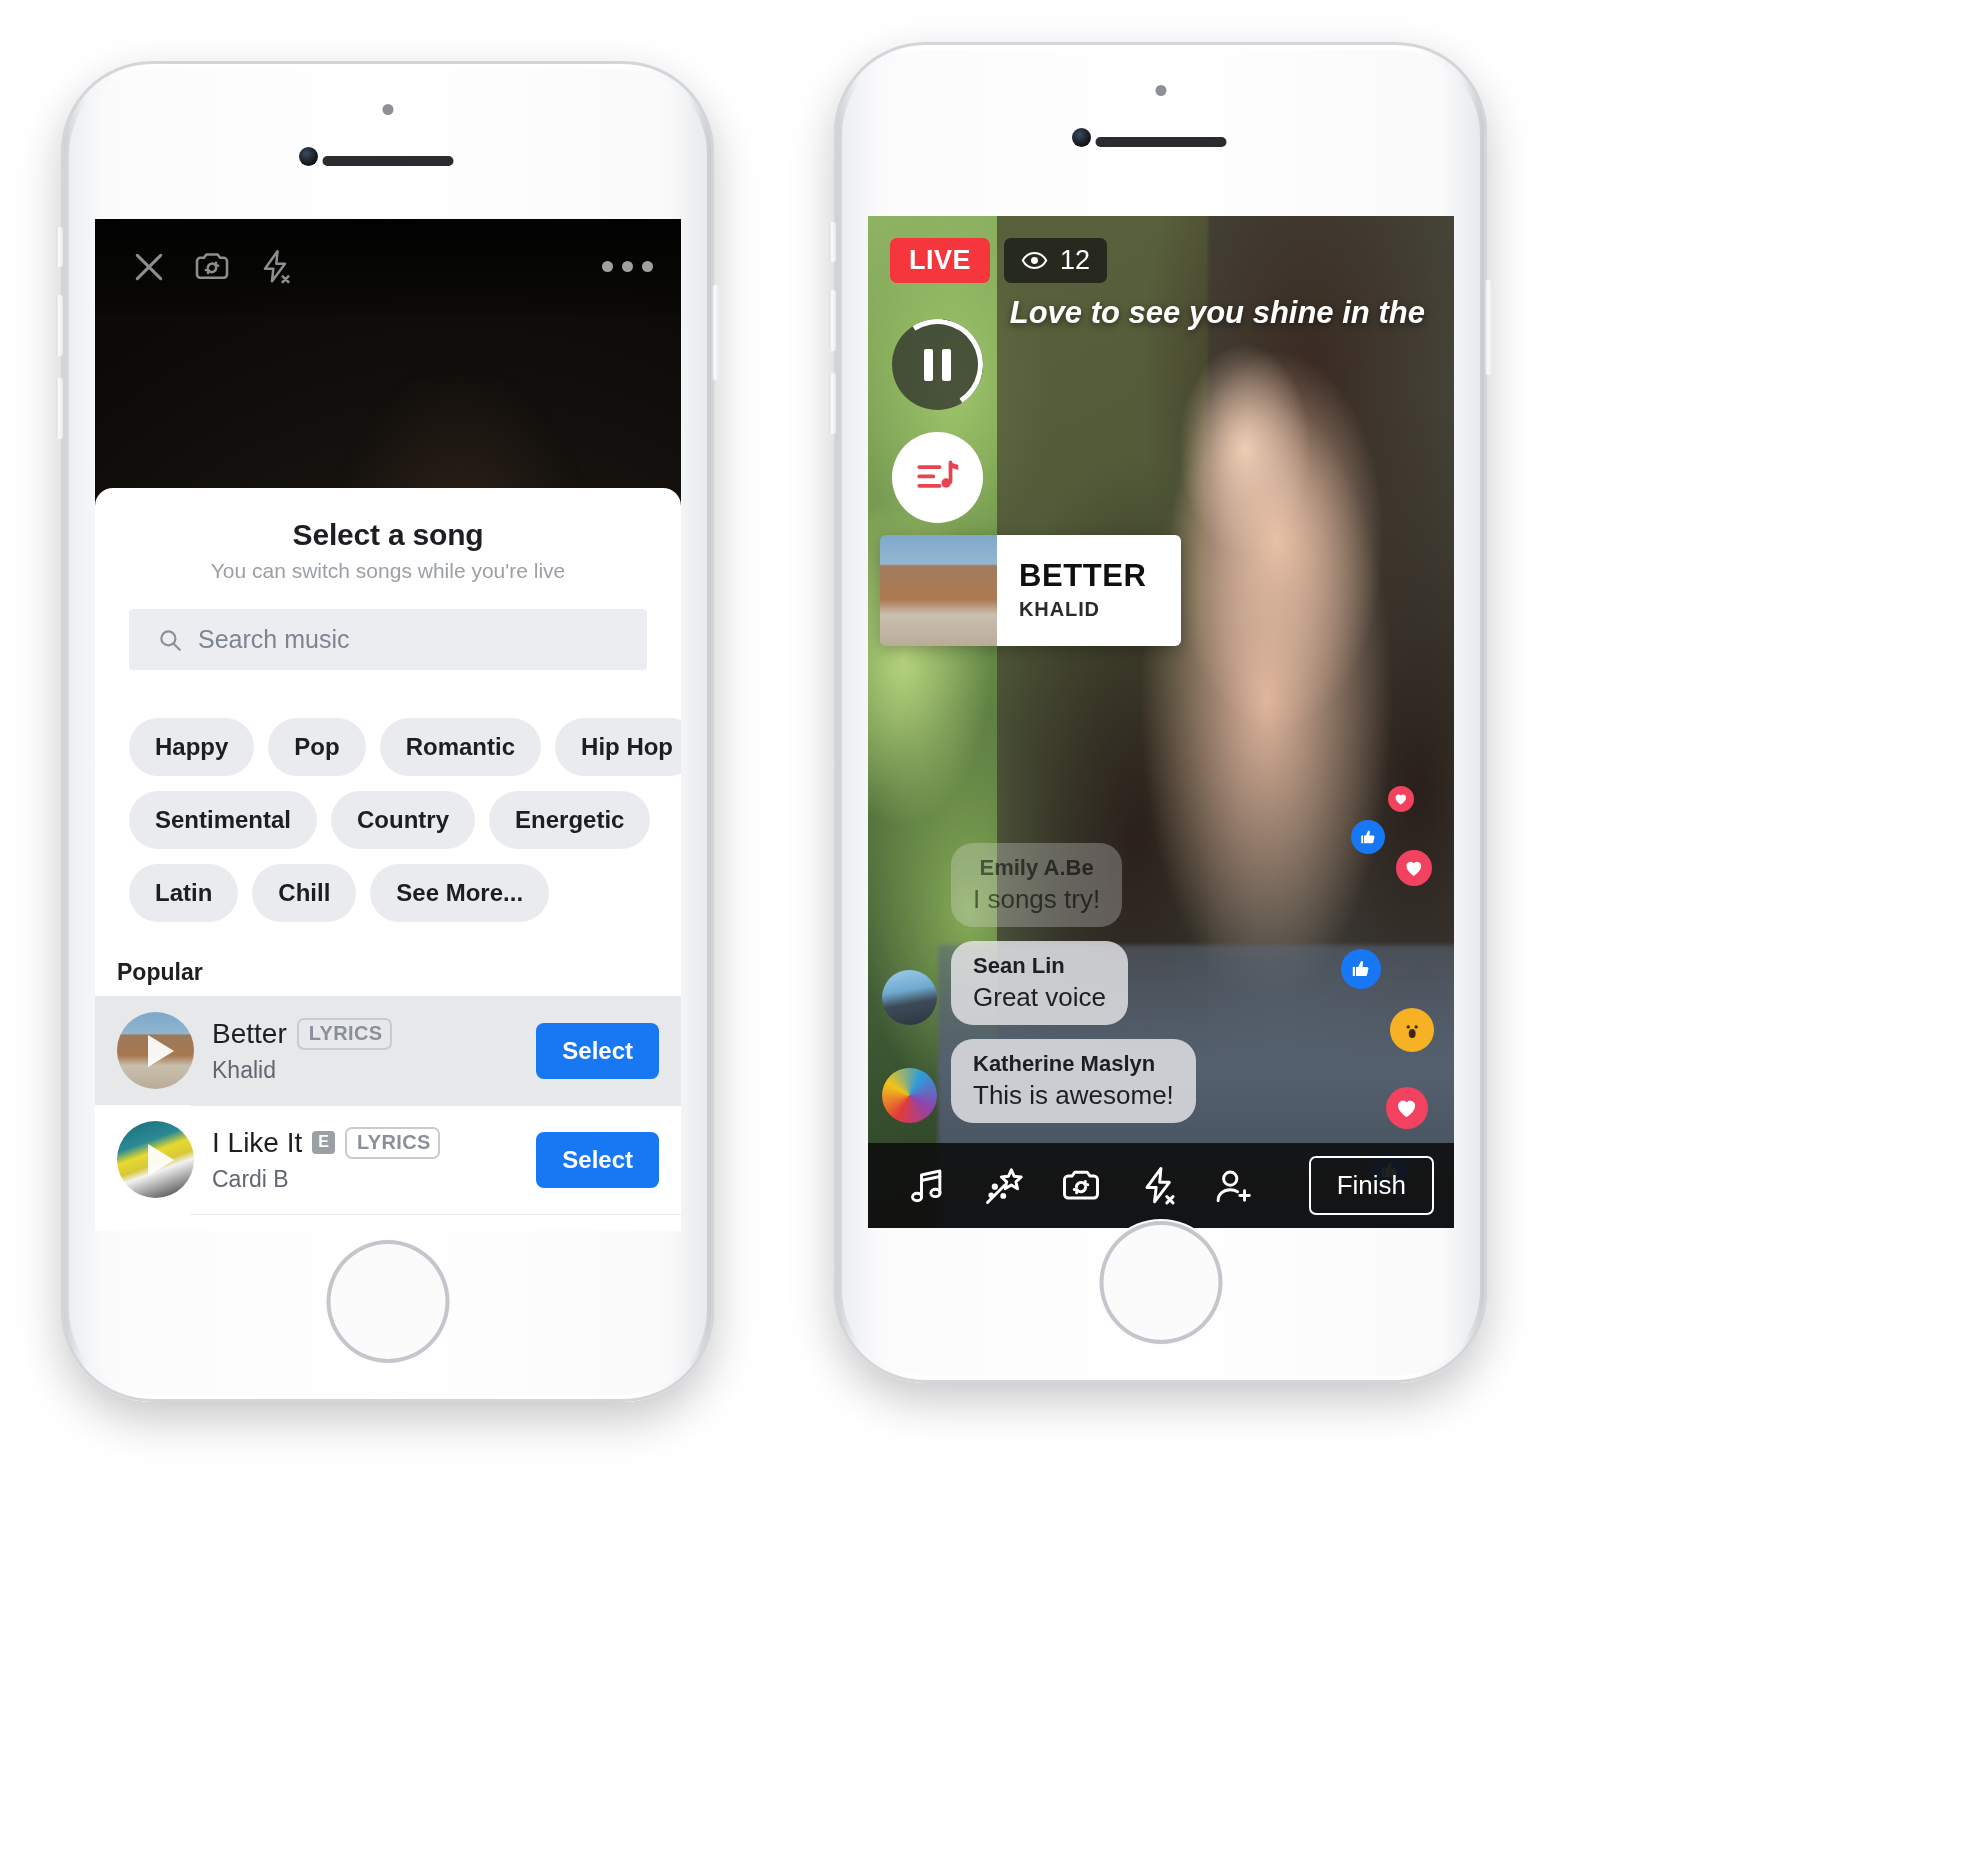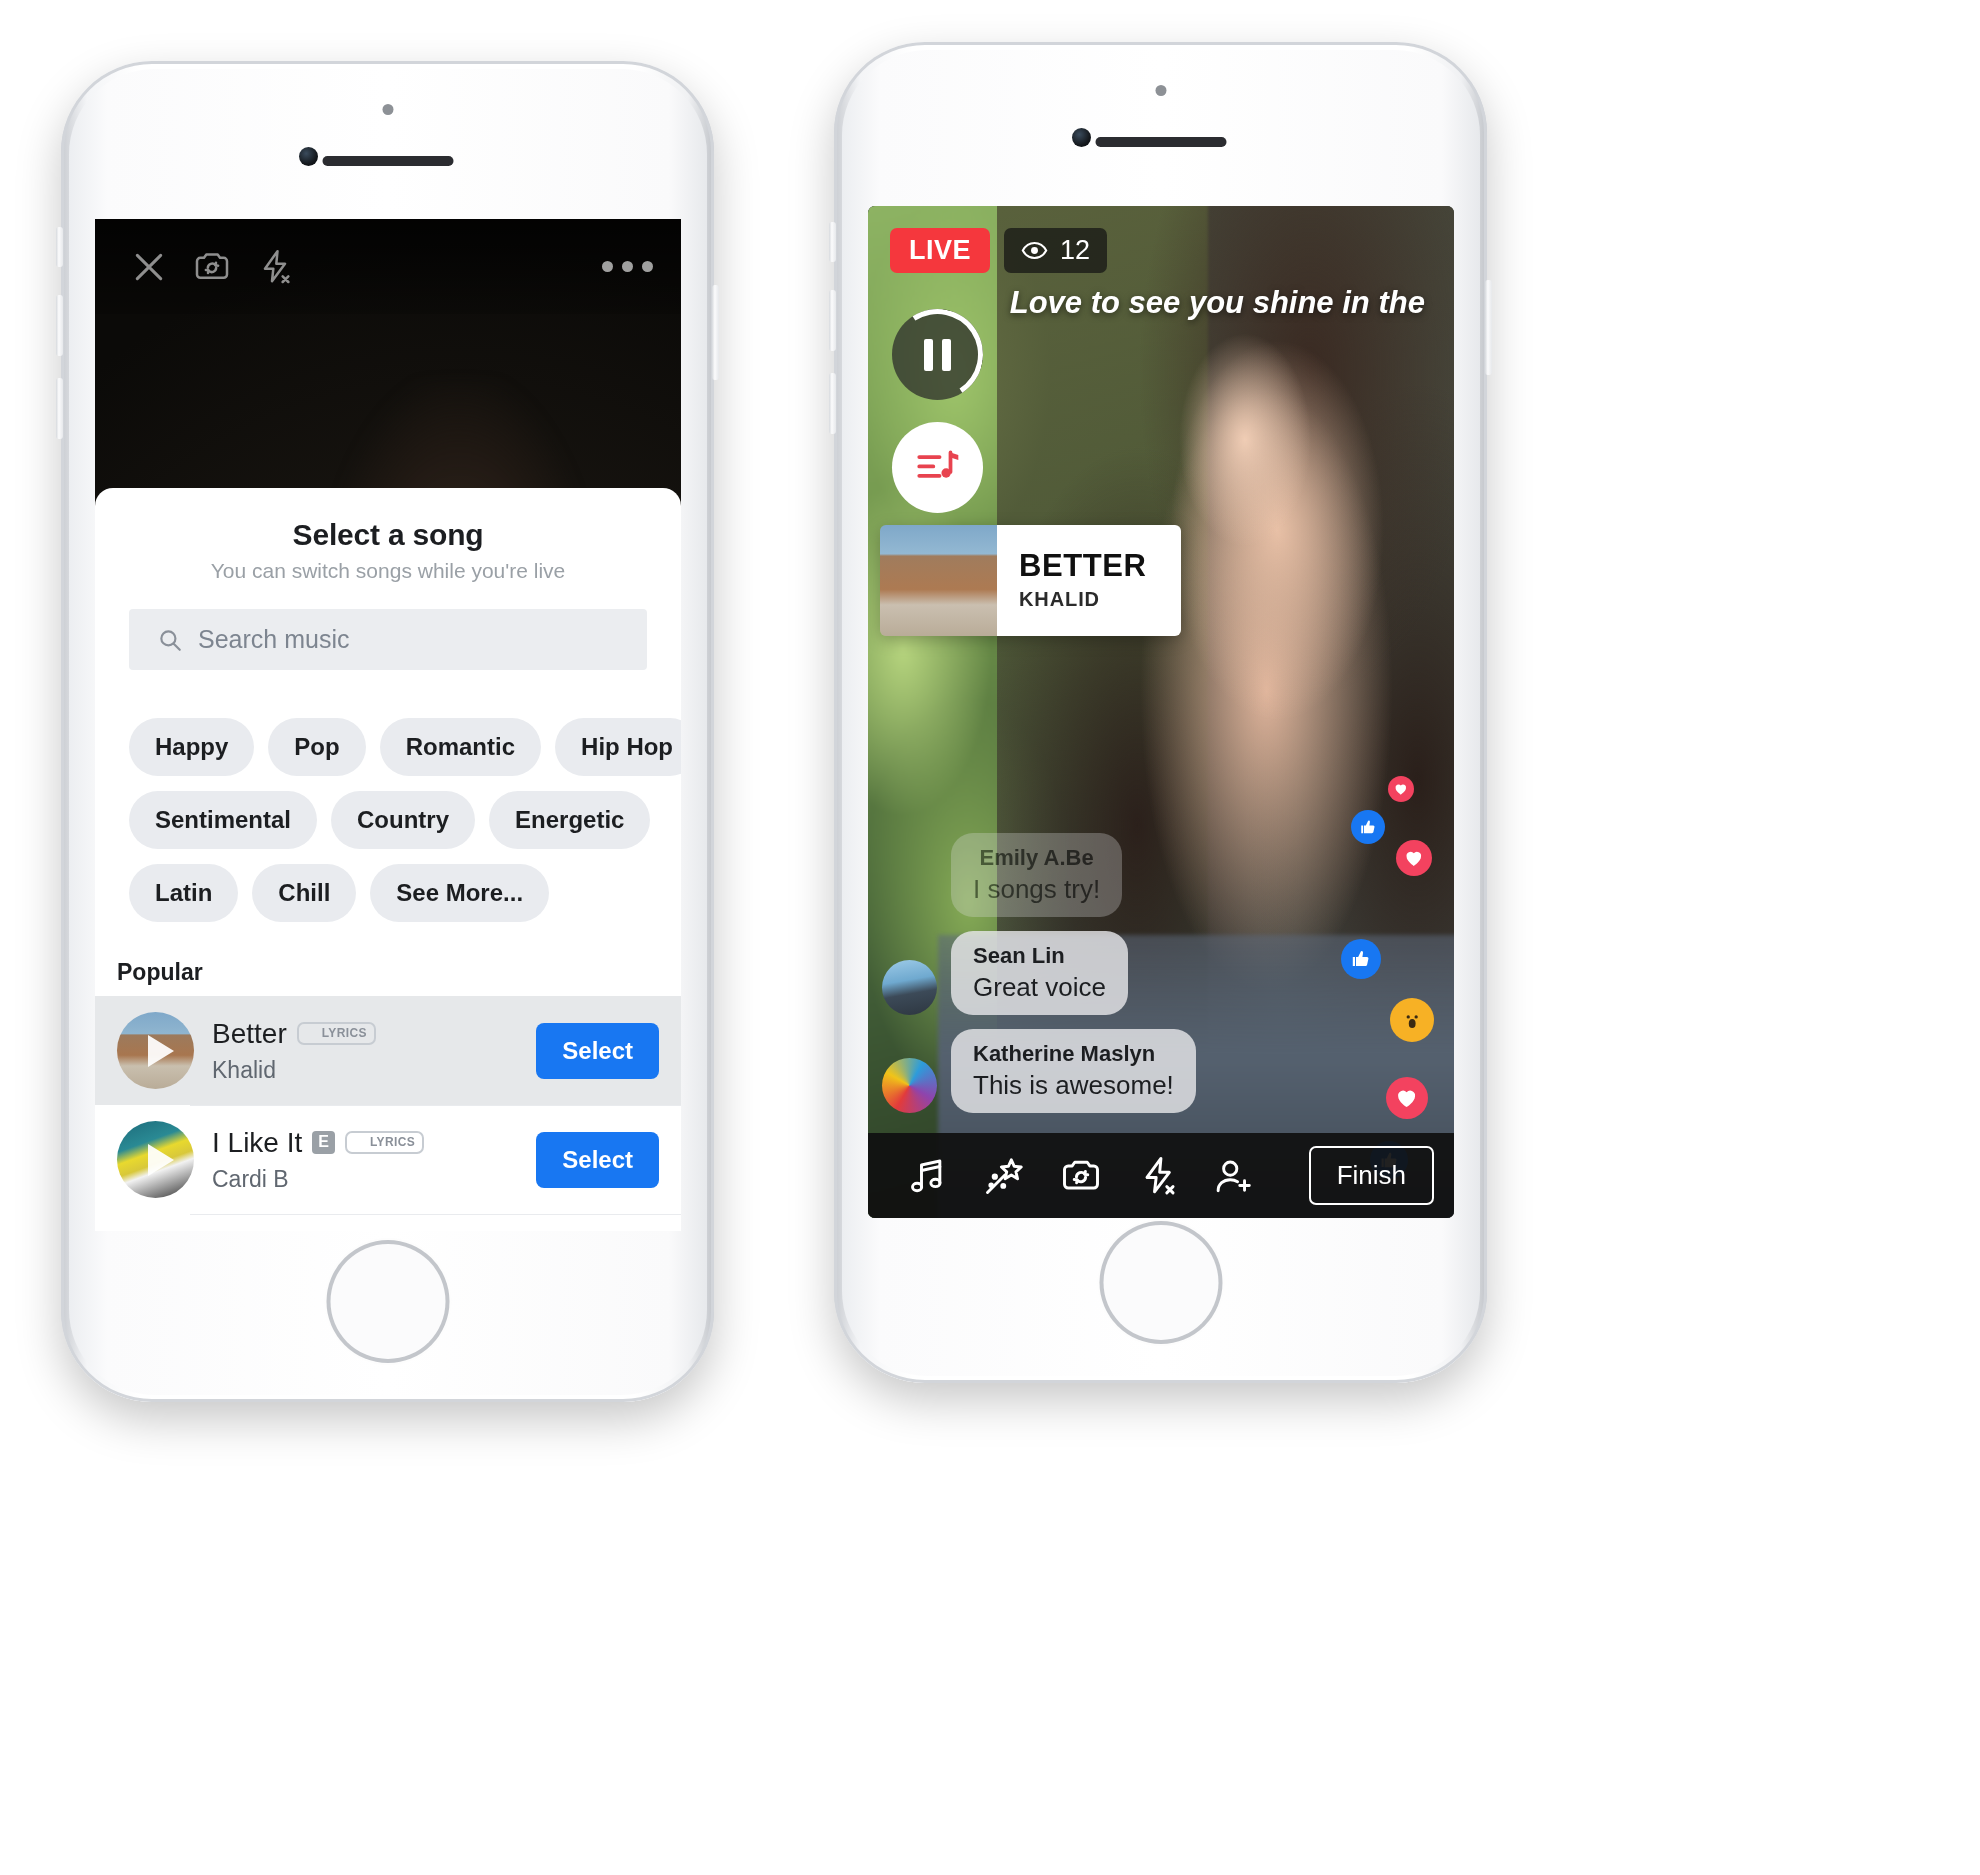--- a/index.html
+++ b/index.html
@@ -58,21 +58,21 @@
     background: #fbfbfc;
     box-shadow: 0 0 0 4px #c3c6cb, 0 0 0 6px #fdfdfd;
   }
 
   
   .screen {
     position: absolute; left: 26px; top: 150px;
     width: 586px; height: 1012px;
     background: #000; overflow: hidden;
   }
-  .phone.right .screen { top: 156px; border-radius: 7px; }
+  .phone.right .screen { top: 166px; }
 
   
   .cam-bg {
     position:absolute; inset:0;
     background:
       radial-gradient(120% 90% at 62% 92%, #6e5d52 0%, #3a2f28 38%, #16130f 72%, #0b0a08 100%),
       linear-gradient(180deg,#1b1b1b 0%, #242321 48%, #0e0d0c 100%);
   }
   .cam-hair {
     position:absolute; left:34%; top:16%; width:54%; height:64%;
@@ -139,22 +139,22 @@
     width:0; height:0; border-left: 26px solid rgba(255,255,255,.93);
     border-top: 16px solid transparent; border-bottom: 16px solid transparent;
     margin-left: 5px;
   }
   .cv-better { background: linear-gradient(180deg,#7fa8c9 0%,#8fb5cf 28%,#9c7a5c 30%,#a8764f 56%,#c9bfae 70%,#b9ac98 100%); }
   .cv-cardi  { background: linear-gradient(160deg,#1d6a7a 0%,#2a8a94 30%,#e8d92e 42%,#d8c83a 54%,#f2f2f2 62%,#2b2b2b 100%); }
   .song-meta { flex:1; min-width:0; }
   .song-title-line { display:flex; align-items:center; gap:10px; }
   .song-title { font-size: 28px; color:#1c1e21; font-weight:400; white-space:nowrap; }
   .badge-lyrics {
-    font-size: 12px; font-weight:700; color:#8a9099; letter-spacing:0.4px;
-    border:2px solid #c7ccd2; border-radius:7px; padding: 2px 7px 3px 23px;
+    font-size: 20px; font-weight:700; color:#8a9099; letter-spacing:0.4px;
+    border:2px solid #c7ccd2; border-radius:7px; padding: 2px 7px 3px 10px;
   }
   .badge-e {
     font-size: 16px; font-weight:700; color:#fff; background:#9aa0a6;
     border-radius:4px; padding: 3px 6px 4px 6px; line-height:1;
   }
   .song-artist { font-size: 23px; color:#606770; margin-top: 7px; }
   .select-btn {
     background:#1877f2; color:#fff; font-size: 24px; font-weight:700;
     border:none; border-radius: 8px; padding: 14px 26px; flex:none; cursor:pointer;
   }

